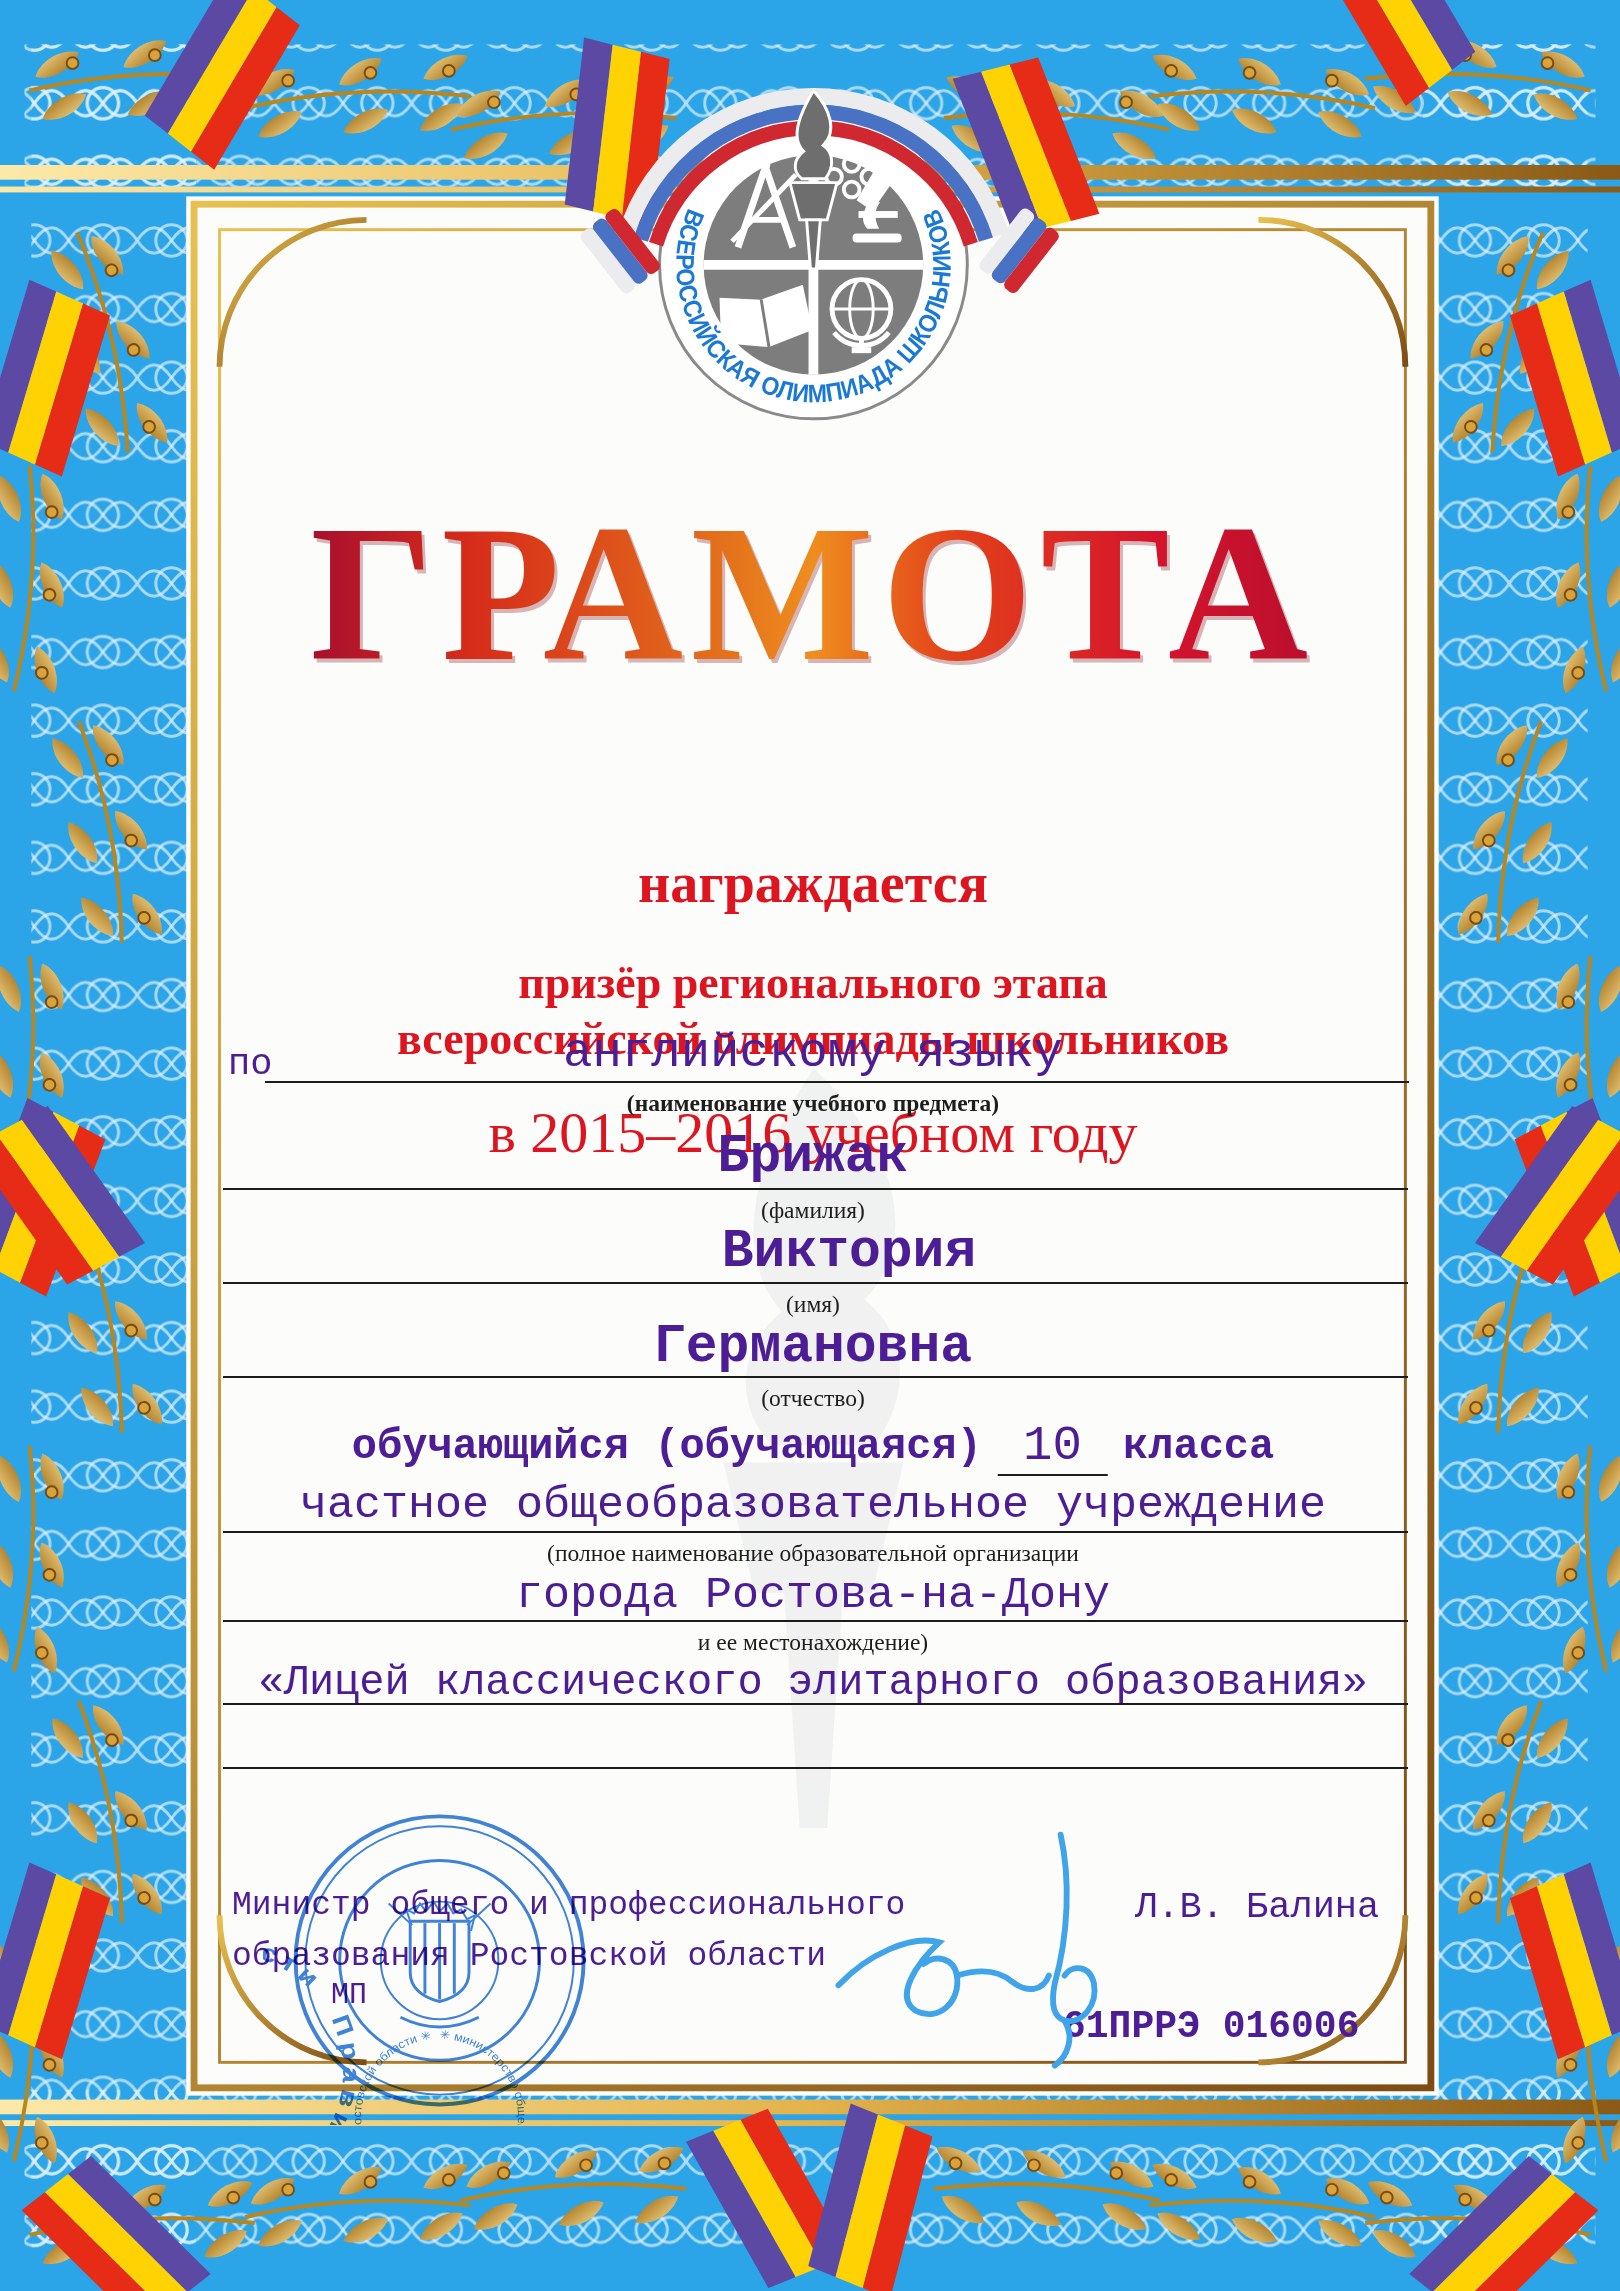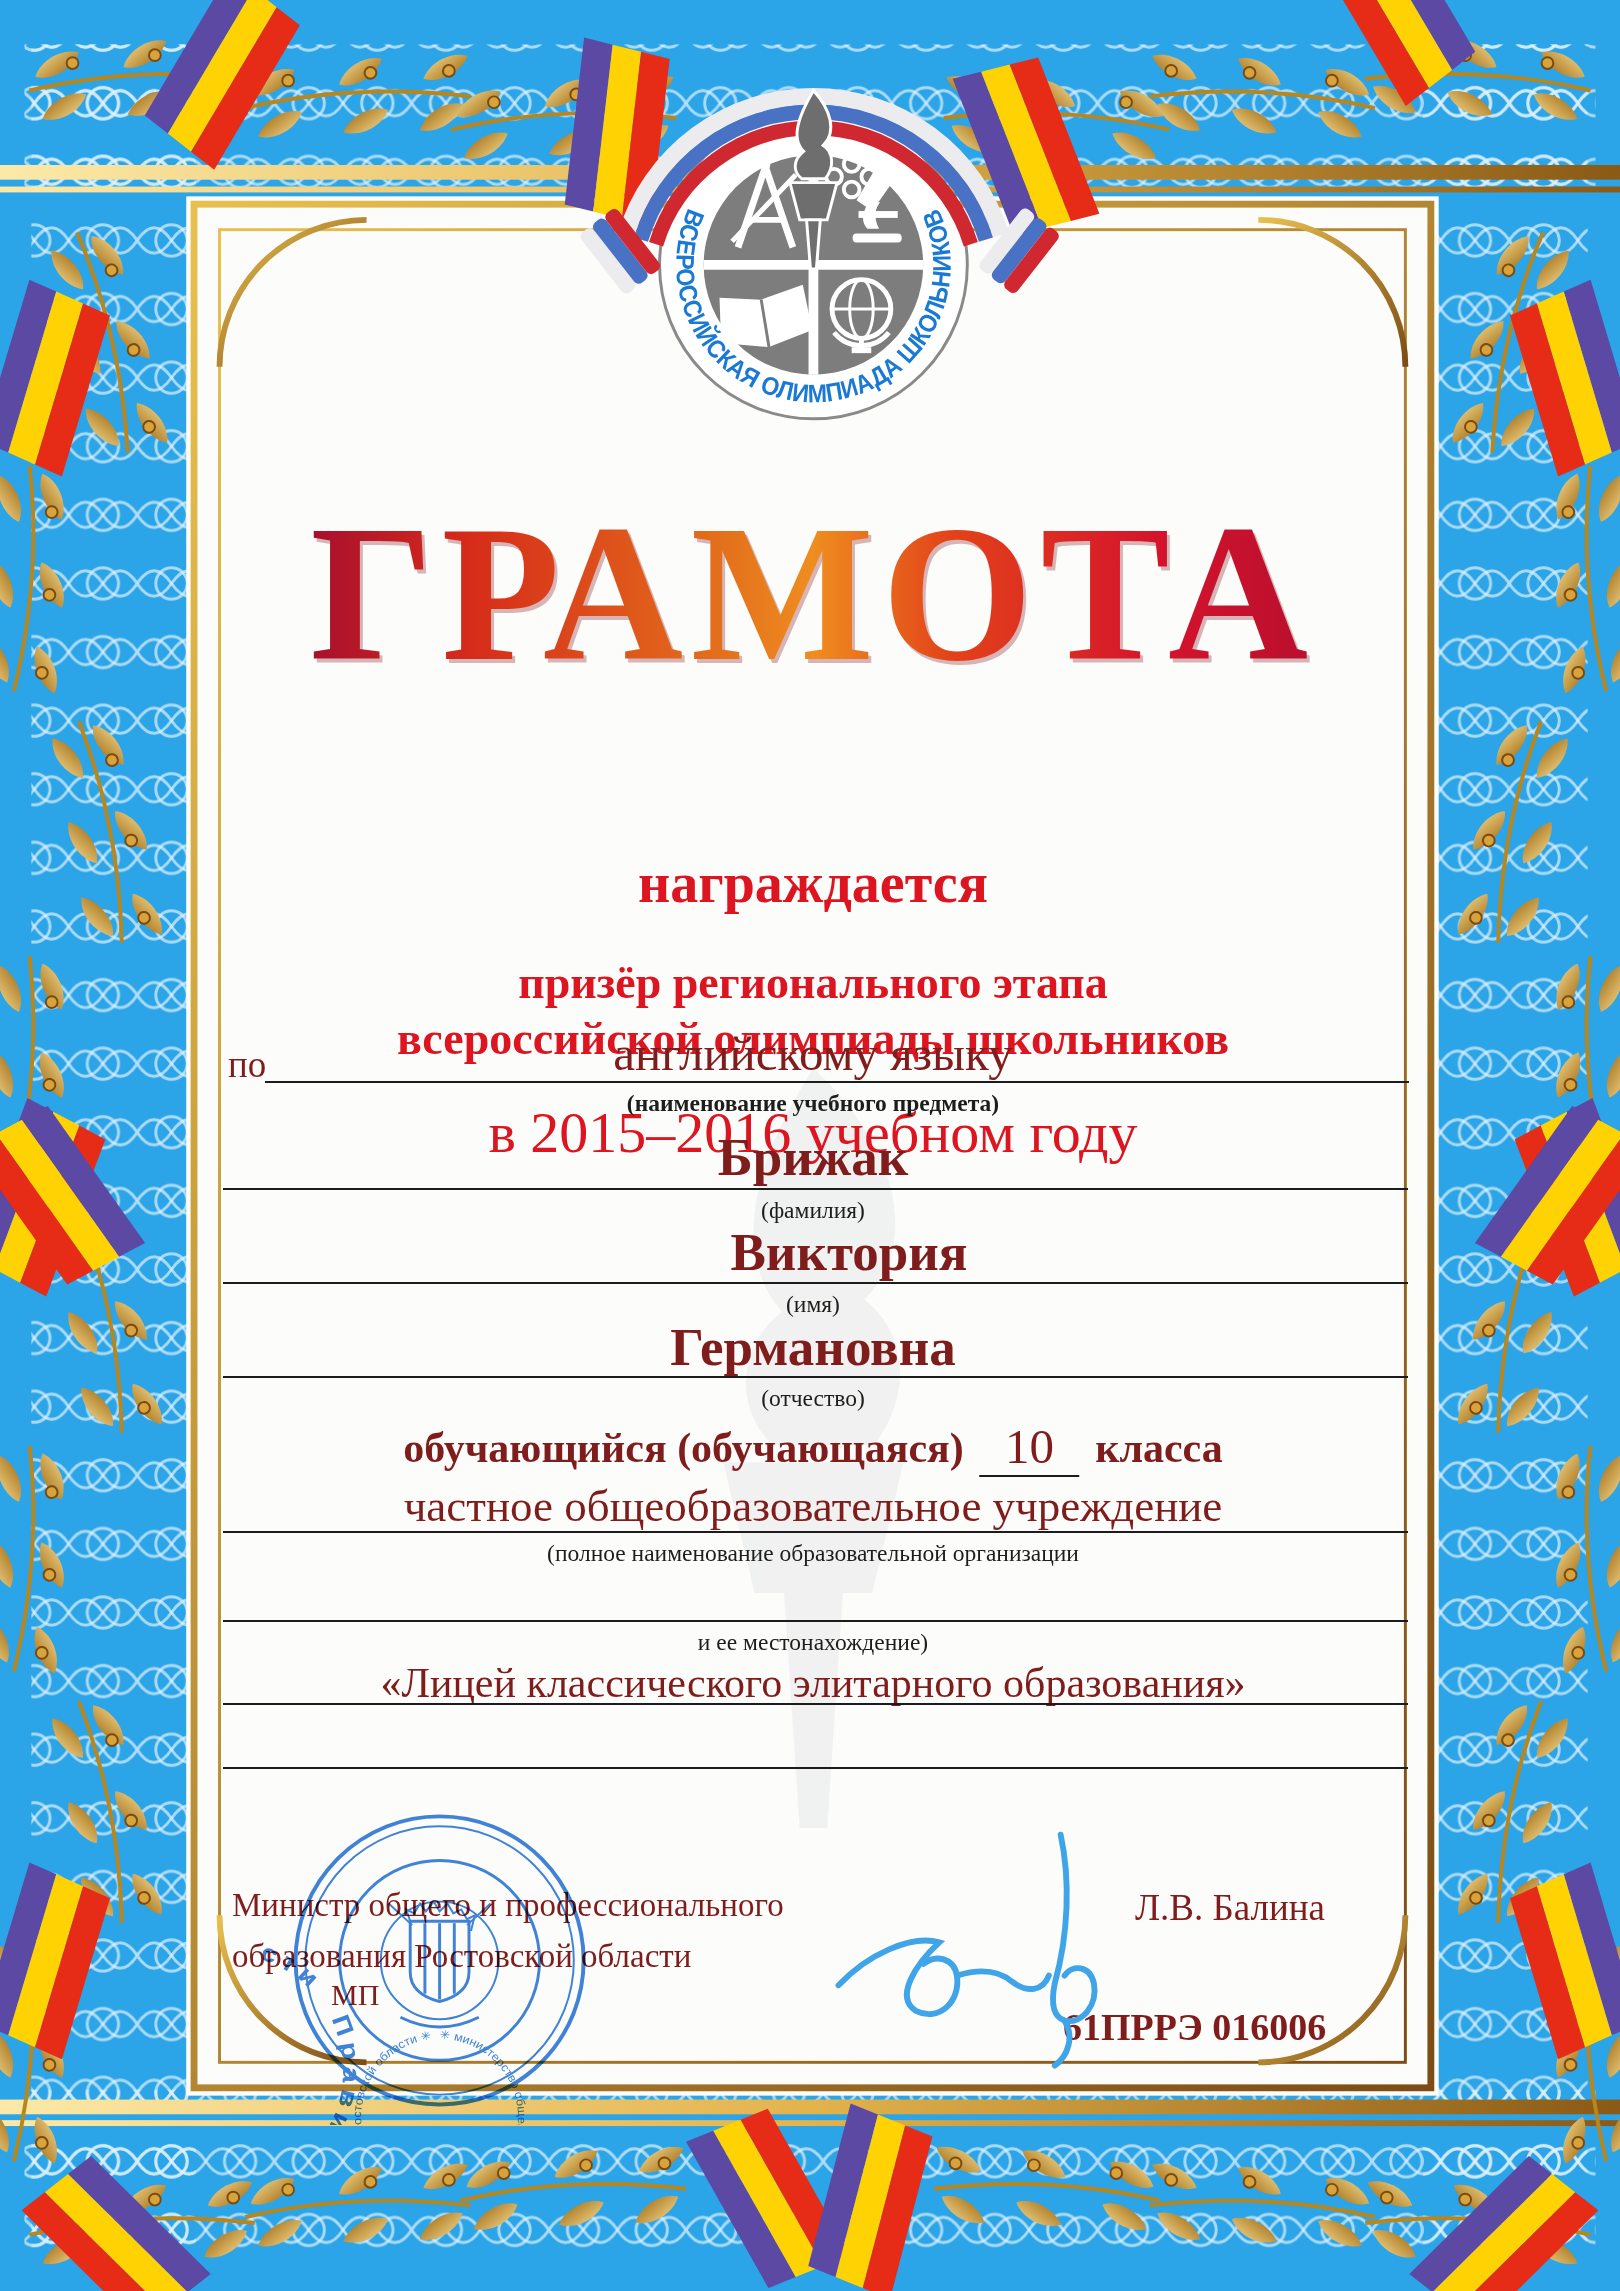--- a/index.html
+++ b/index.html
@@ -19,21 +19,21 @@
     font-size:194px;font-weight:bold;letter-spacing:7.8px;
     background:linear-gradient(90deg,#a80f2e 0%,#d62c1a 16%,#e4731c 42%,#ef8d1f 50%,#e2411a 64%,#d5142c 84%,#b80f2e 100%);
     -webkit-background-clip:text;background-clip:text;color:transparent;
     filter:drop-shadow(3.9px 4.9px 0 rgba(130,15,25,.30));
   }
   .red{color:#DC1520;}
   .award-word{top:851px;font-size:56px;font-weight:bold;}
   .award-line1{top:956px;font-size:46px;font-weight:bold;}
   .award-line2{top:1012px;font-size:46px;font-weight:bold;}
   .award-line3{top:1099px;font-size:58px;font-weight:normal;}
-  .black{color:#7f1d1d;}
+  .black{color:#4c1d95;font-family:Liberation Mono, monospace;}
   .field-value{font-size:49px;}
   .field-name{font-size:53px;font-weight:bold;}
   .caption{font-size:23.5px;color:#1d1d1b;}
   .fline{position:absolute;z-index:2;border-top:2.9px solid #1c1c1c;height:0;}
   .po-label{left:228px;top:1043px;font-size:37px;}
   .grade-row{top:1418px;display:flex;align-items:center;gap:15.7px;}
   .grade-prefix,.grade-suffix{font-size:42px;font-weight:bold;}
   .grade-value{font-size:49px;padding:0 25.5px;border-bottom:2.9px solid #1c1c1c;}
   .org-line{font-size:45px;}
   .org-line3{font-size:42px;}
@@ -282,20 +282,21 @@
   <div class="layer centered grade-row black">
     <span class="grade-prefix">обучающийся (обучающаяся)</span>
     <span class="grade-value">10</span>
     <span class="grade-suffix">класса</span>
   </div>
 
   <div class="layer centered black org-line" style="top:1480px;">частное общеобразовательное учреждение</div>
   <div class="fline" style="left:223px;width:1185px;top:1531px;"></div>
   <div class="layer centered caption" style="top:1540px;">(полное наименование образовательной организации</div>
 
+  <div class="layer centered black org-line" style="top:1570px;">города Ростова-на-Дону</div>
   <div class="fline" style="left:223px;width:1185px;top:1620px;"></div>
   <div class="layer centered caption" style="top:1629px;">и ее местонахождение)</div>
 
   <div class="layer centered black org-line3" style="top:1659px;">«Лицей классического элитарного образования»</div>
   <div class="fline" style="left:223px;width:1185px;top:1703px;"></div>
   <div class="fline" style="left:223px;width:1185px;top:1767px;"></div>
 
   <div class="layer black minister" style="left:232px;top:1887px;">Министр общего и профессионального</div>
   <div class="layer black minister" style="left:232px;top:1938px;">образования Ростовской области</div>
   <div class="layer black balina">Л.В. Балина</div>

